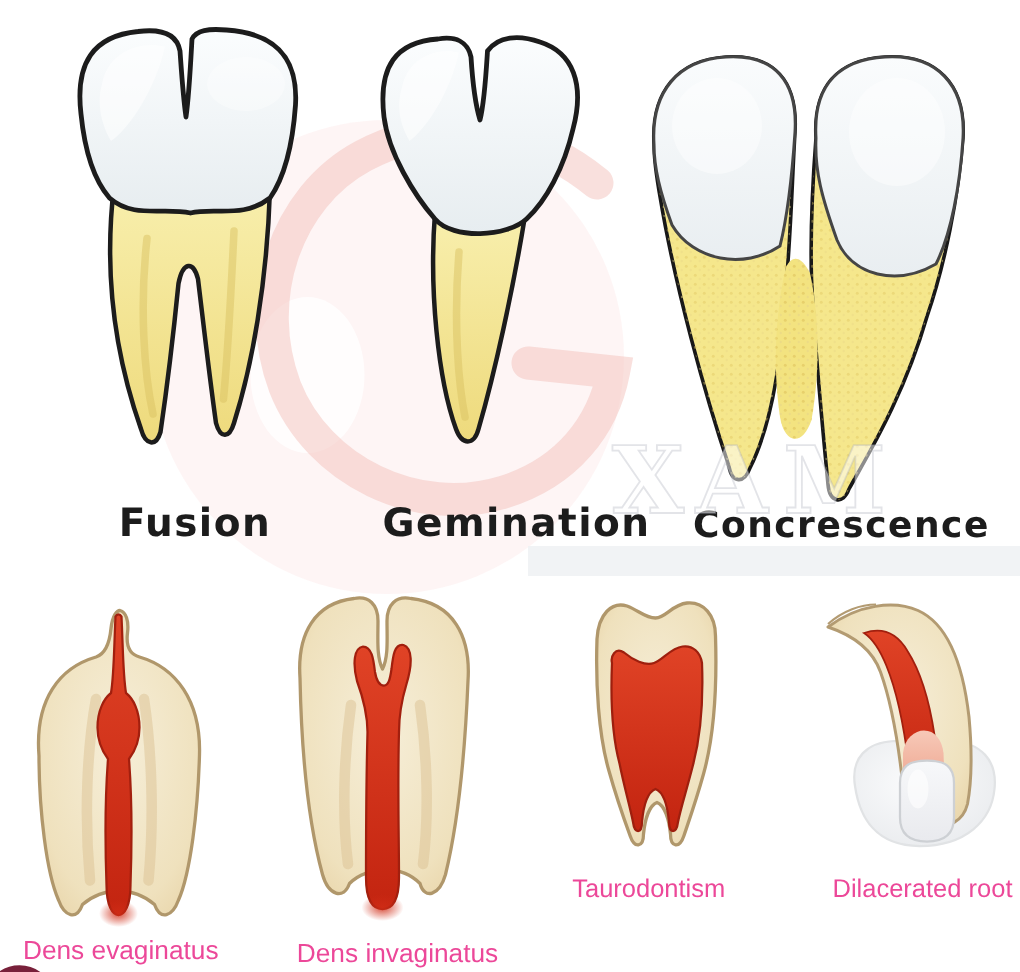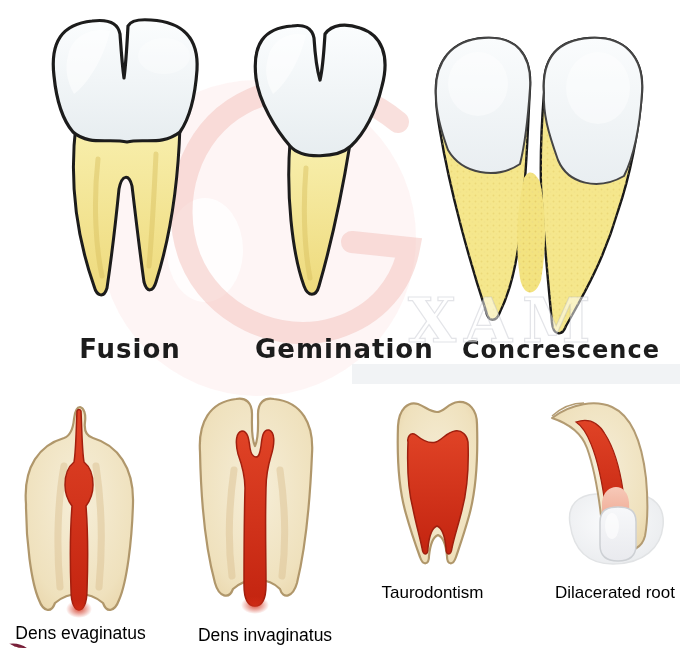--- a/index.html
+++ b/index.html
@@ -1,24 +1,24 @@
 <!DOCTYPE html>
 <html><head>
 <meta charset="utf-8">
 <style>
   html,body{margin:0;padding:0;background:#fff;}
   .stage{position:relative;width:680px;height:648px;background:#ffffff;overflow:hidden;
-         font-family:"Liberation Sans",sans-serif;border-radius:23px;}
+         font-family:"Liberation Sans",sans-serif;}
   .wm-bg{position:absolute;left:0;top:0;z-index:0;}
   .band{position:absolute;z-index:1;background:#eef1f3;opacity:.85;}
   .tooth{position:absolute;z-index:10;margin:0;padding:0;}
   .tooth svg{display:block;}
   .lbl{position:absolute;z-index:20;text-align:center;color:#1c1c1c;}
   .lbl.top{font-family:"DejaVu Sans",sans-serif;font-weight:bold;font-size:26px;letter-spacing:1px;}
-  .lbl.bottom{font-family:"Liberation Sans",sans-serif;font-weight:normal;font-size:17.5px;color:#000000;}
+  .lbl.bottom{font-family:"Liberation Sans",sans-serif;font-weight:normal;font-size:17.5px;color:#ec4899;}
   .wm-fg{position:absolute;left:0;top:0;z-index:50;pointer-events:none;}
 </style>
 </head>
 <body>
 
 <div class="stage">
 
   <svg class="wm-bg" width="680" height="648">
     <circle cx="258" cy="238" r="158" fill="#fdf1f1" opacity="0.75"></circle>
     <ellipse cx="205" cy="250" rx="38" ry="52" fill="#ffffff" opacity="0.8"></ellipse>

